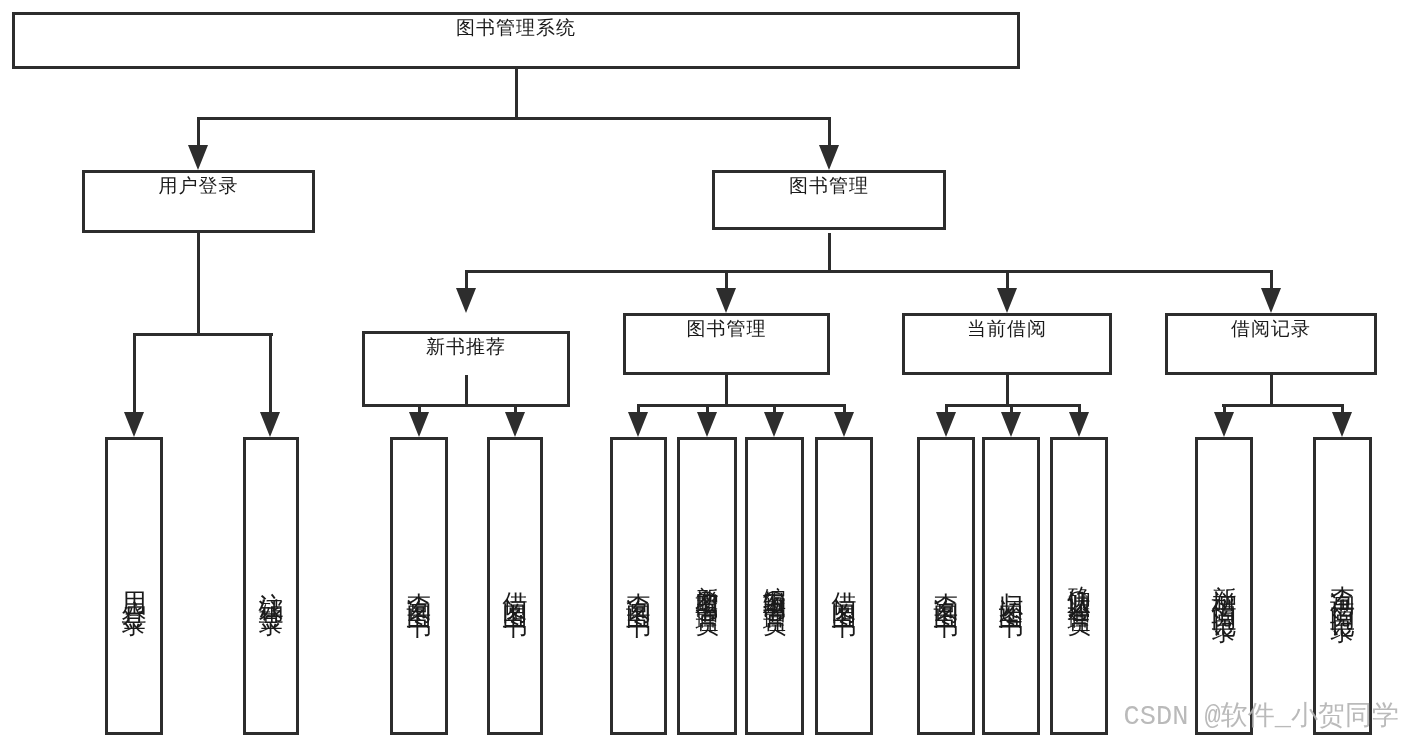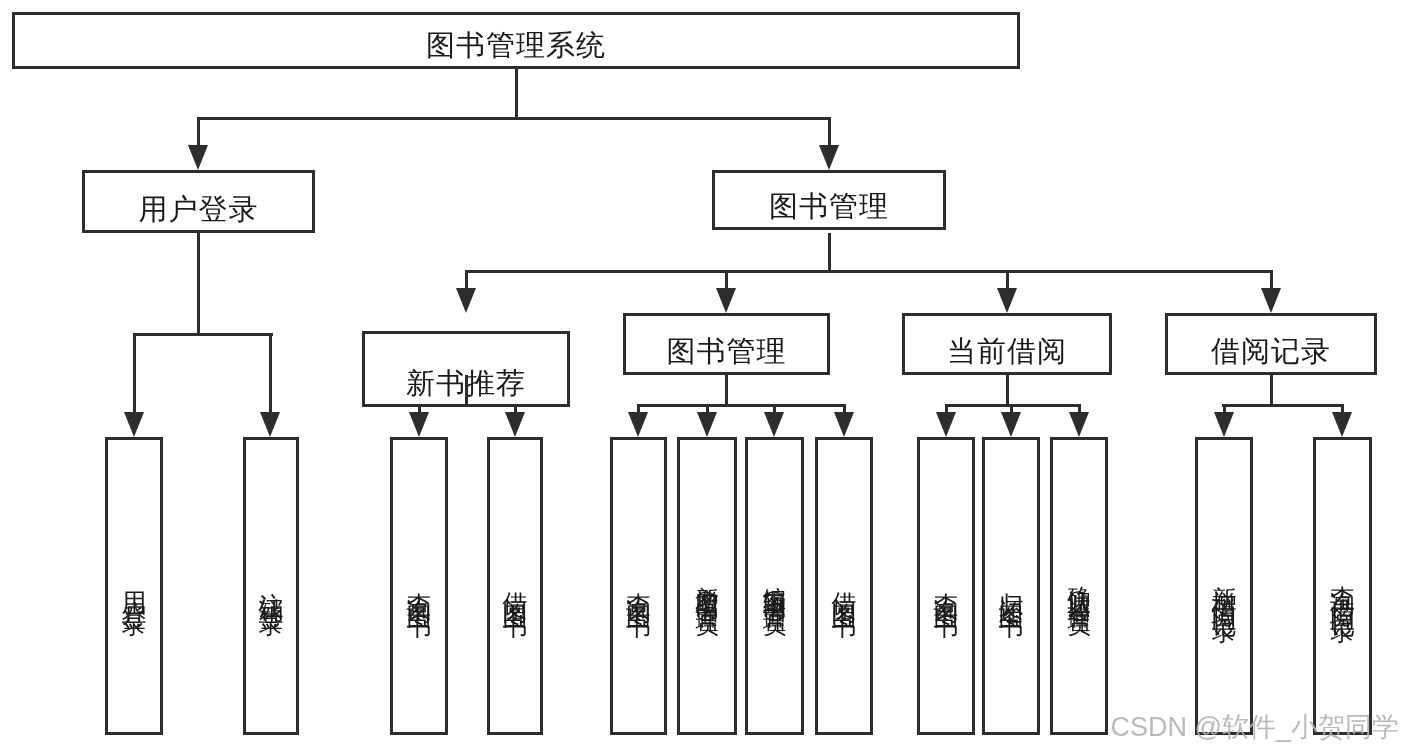--- a/index.html
+++ b/index.html
@@ -10,44 +10,44 @@
   }
   html,body{margin:0;padding:0;background:var(--background);}
   .canvas{
     position:relative;width:1405px;height:747px;background:var(--background);
     font-family:"Liberation Sans","DejaVu Sans",sans-serif;color:var(--text);
     overflow:hidden;
   }
   
   .b{
     position:absolute;box-sizing:border-box;border:3px solid var(--line);
-    background:#fff;display:flex;align-items:flex-end;justify-content:center;
-    font-size:29px;font-weight:500;letter-spacing:1px;white-space:nowrap;font-family:Liberation Mono, monospace;
+    background:#fff;display:flex;align-items:flex-start;justify-content:center;
+    font-size:19px;font-weight:500;letter-spacing:1px;white-space:nowrap;font-family:Liberation Mono, monospace;
   }
   
   .leaf{
     position:absolute;box-sizing:border-box;border:3px solid var(--line);
     background:#fff;top:437px;height:298px;
     writing-mode:vertical-rl;text-orientation:mixed;
     display:flex;align-items:center;justify-content:center;
     font-size:25px;font-weight:500;letter-spacing:7px;line-height:1;
   }
   .leaf.long{font-size:23px;letter-spacing:4px;}
   
   .v{position:absolute;width:3px;background:var(--line);}
   .h{position:absolute;height:3px;background:var(--line);}
   
   .a{
     position:absolute;width:0;height:0;
     border-left:10px solid transparent;border-right:10px solid transparent;
     border-top:25px solid var(--line);
   }
   .watermark{
-    position:absolute;right:6px;bottom:2px;font-size:27px;
-    color:var(--watermark);opacity:.9;white-space:nowrap;z-index:5;
+    position:absolute;right:6px;bottom:14px;font-size:27px;
+    color:var(--watermark);opacity:.9;white-space:nowrap;z-index:5;font-family:Liberation Mono, monospace;
   }
 </style>
 </head>
 <body>
 
 <div class="canvas">
 
   <div class="b" style="left:12px;top:12px;width:1008px;height:57px">
     <span>图书管理系统</span>
   </div>

